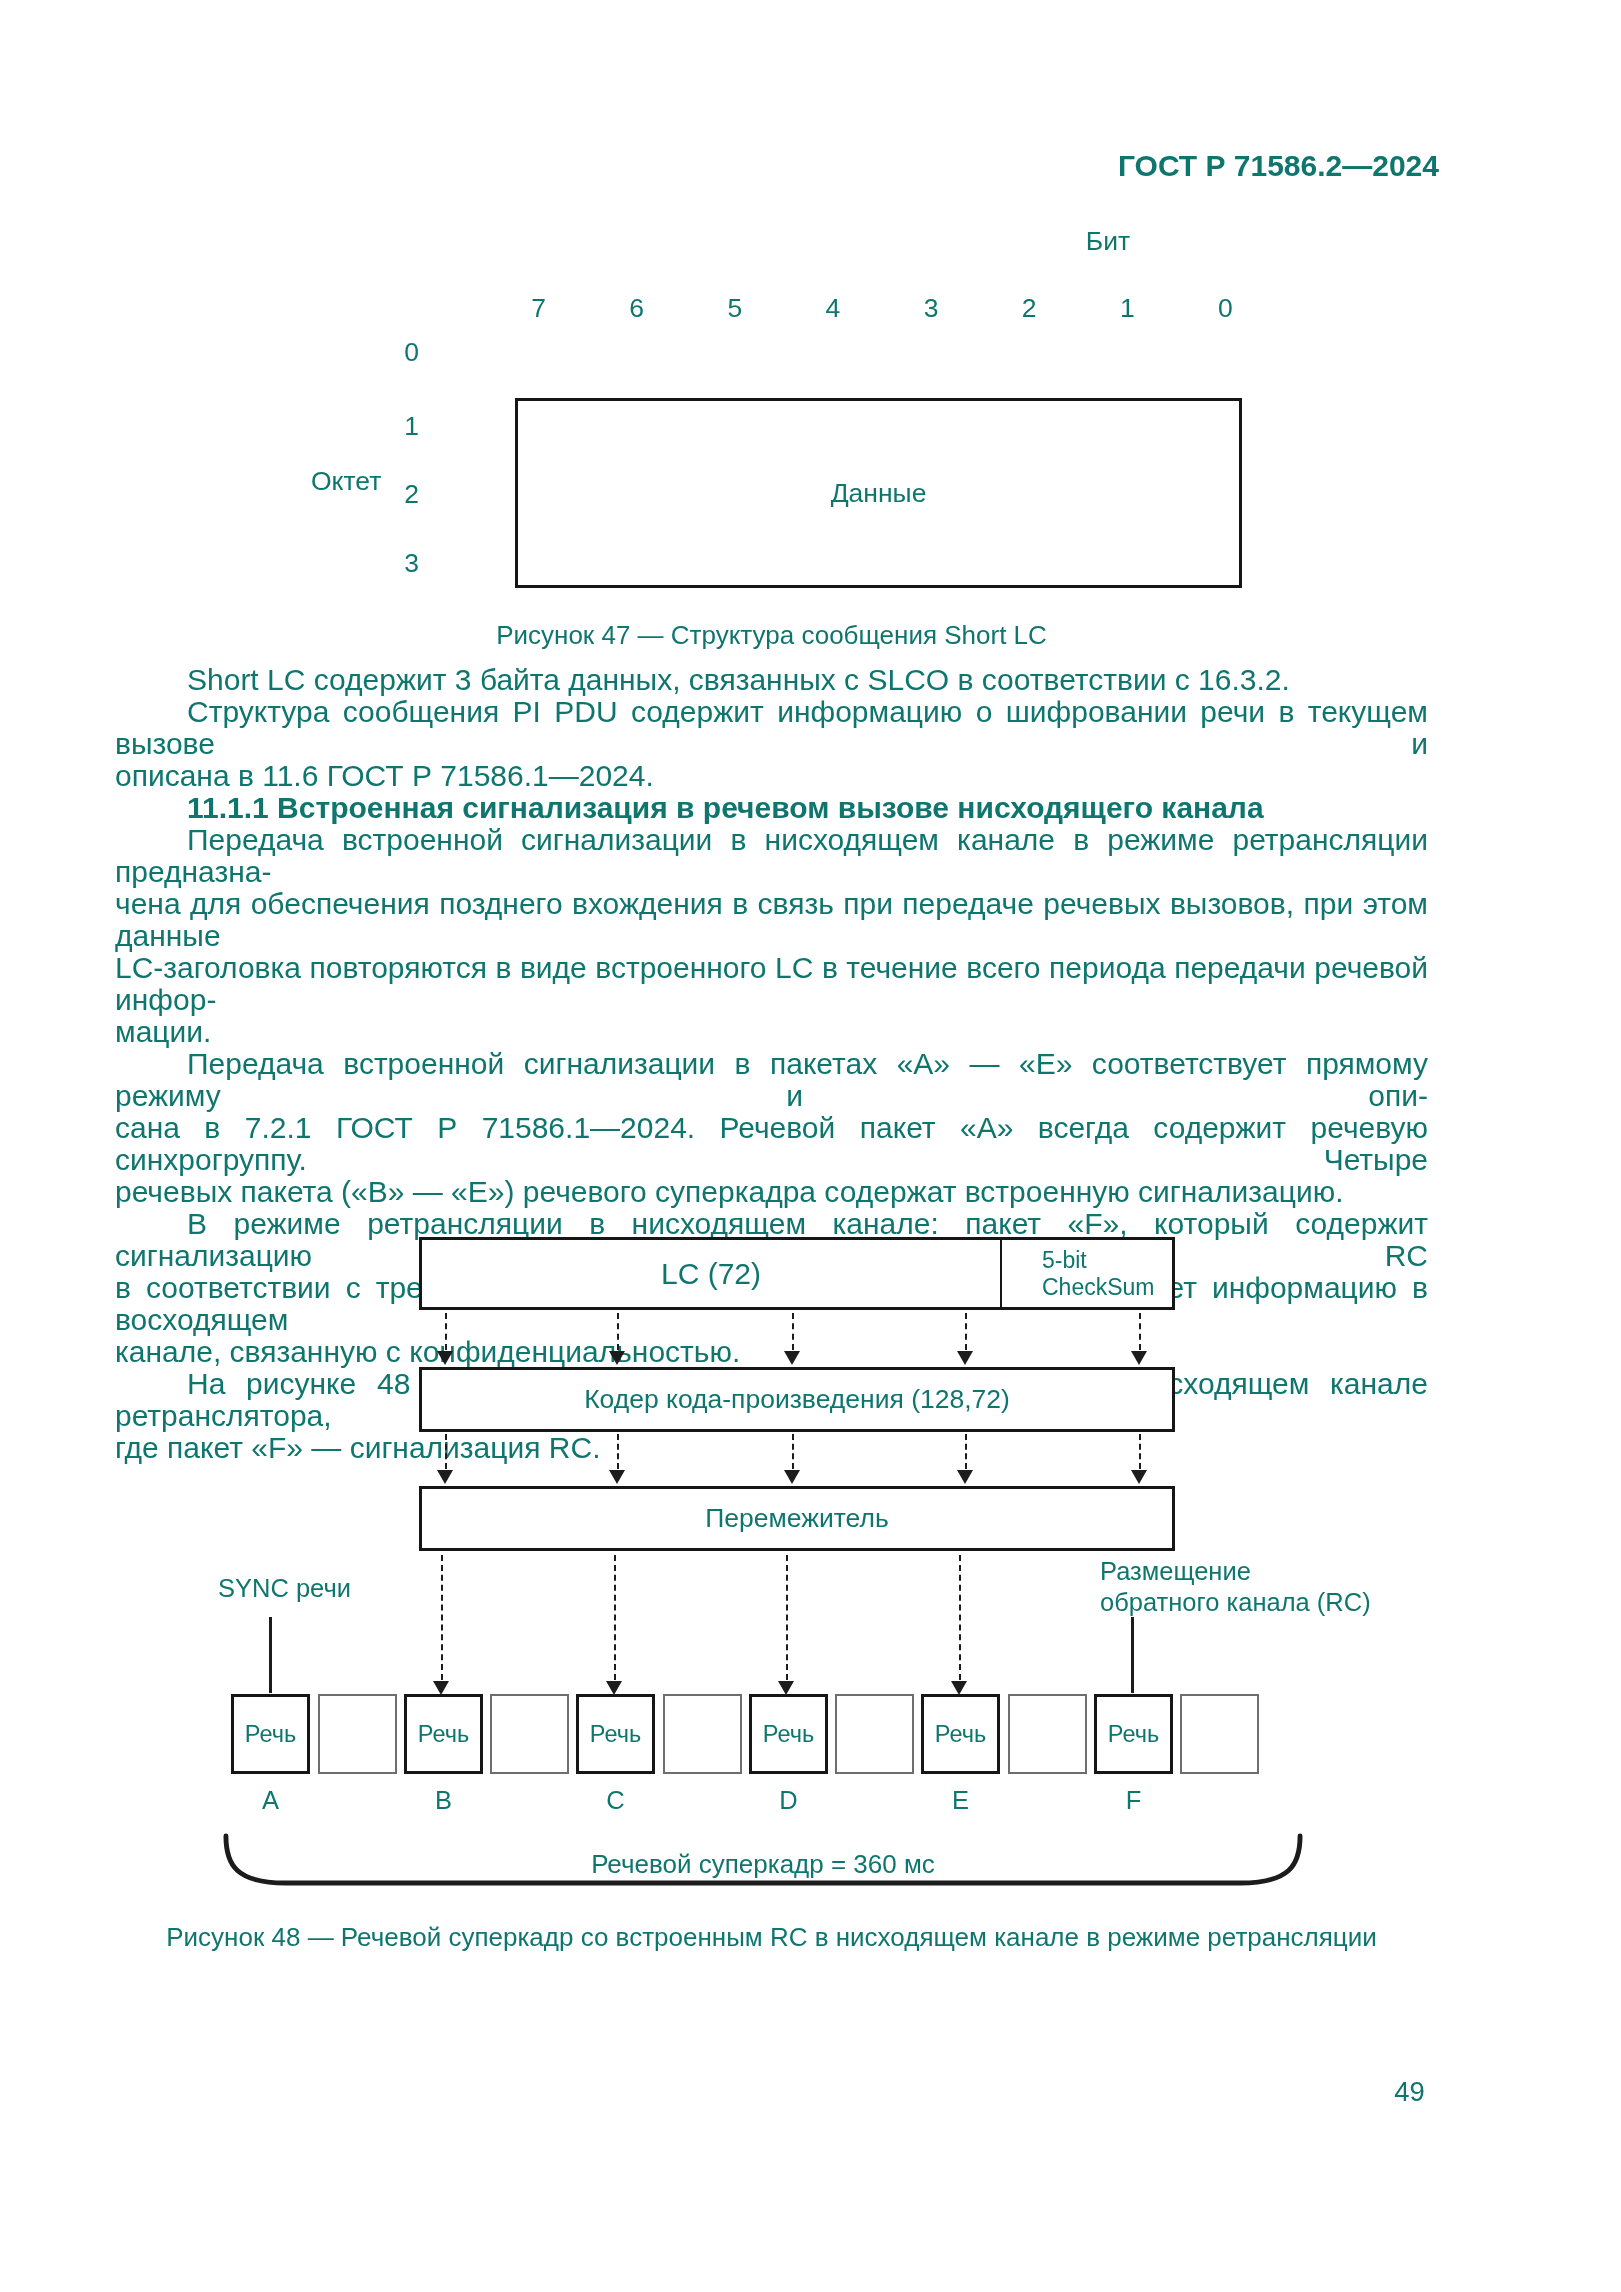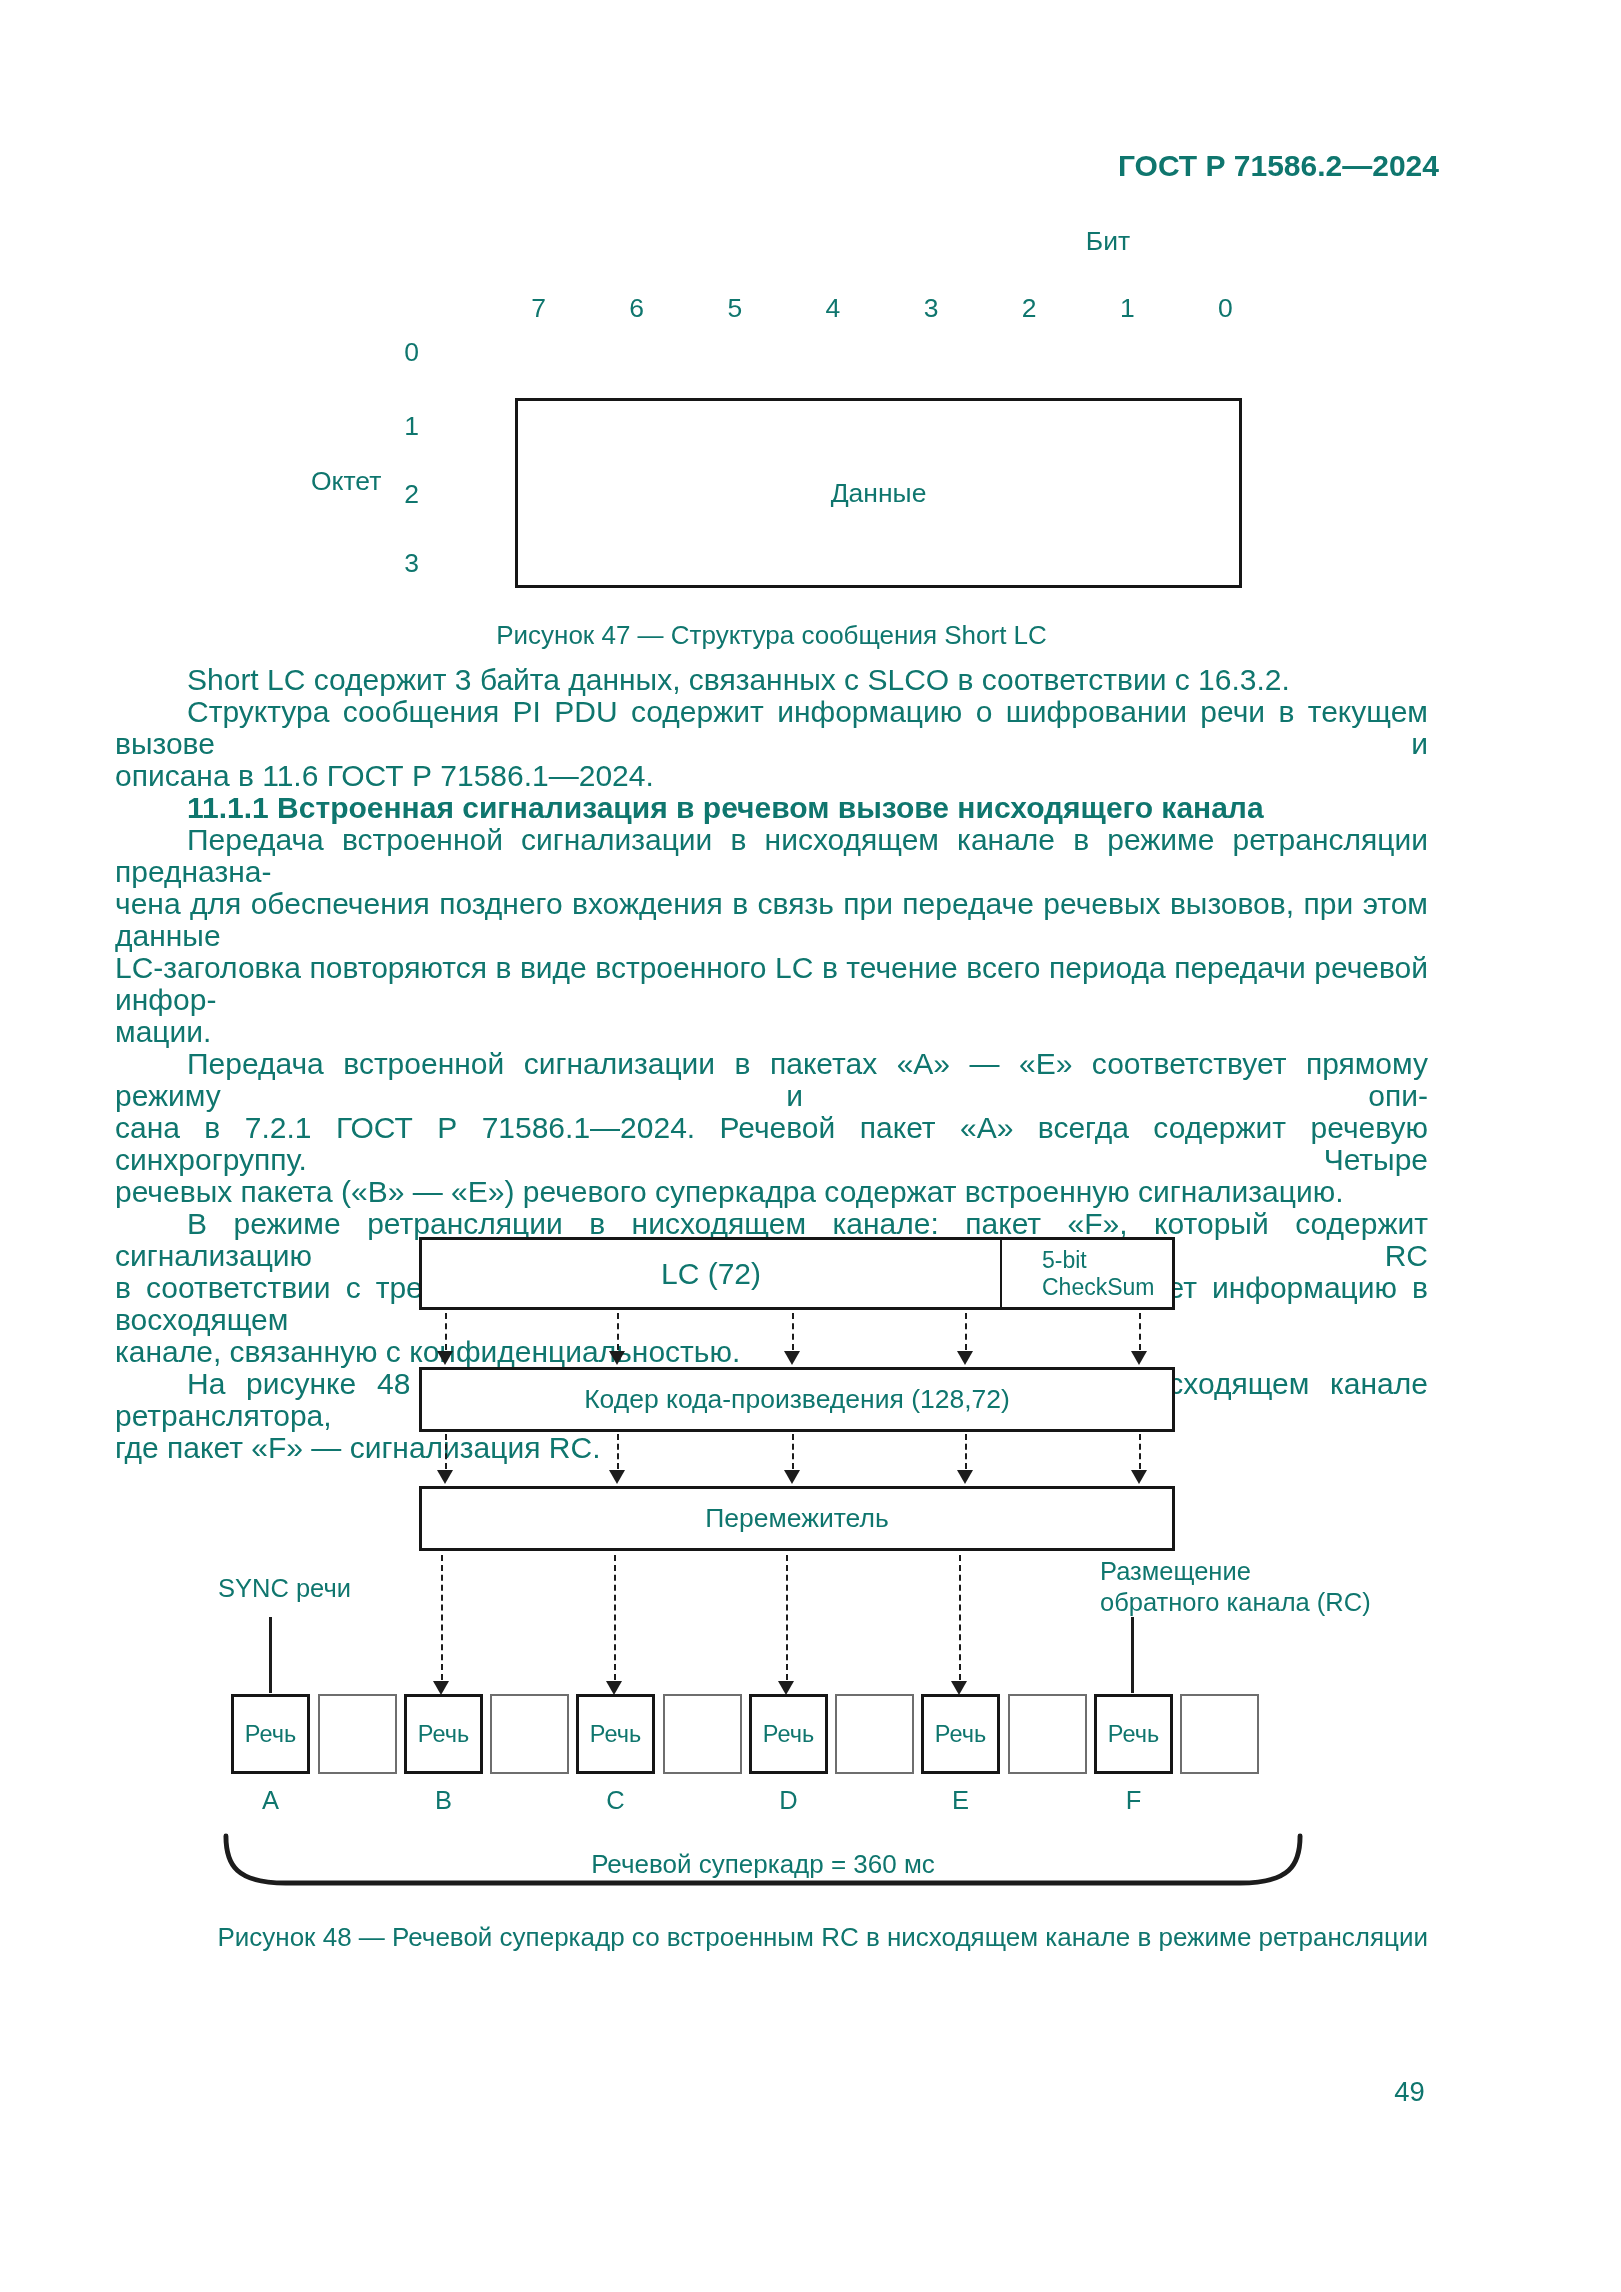--- a/index.html
+++ b/index.html
@@ -179,18 +179,18 @@
   <div class="pletter" style="left:591px;">C</div>
   <div class="pletter" style="left:764px;">D</div>
   <div class="pletter" style="left:936px;">E</div>
   <div class="pletter" style="left:1109px;">F</div>
 
   <svg class="brace" width="1080" height="57" viewBox="0 0 1102 58">
     <path d="M 3,3 C 3,33 14,51 64,51 L 1038,51 C 1088,51 1099,33 1099,3" fill="none" stroke="#1c1c1c" stroke-width="5" stroke-linecap="round"></path>
   </svg>
   <div class="brace-label">Речевой суперкадр = 360 мс</div>
 
-  <div class="caption" style="top:1922px;text-align:right;">Рисунок 48 — Речевой суперкадр со встроенным RC в нисходящем канале в режиме ретрансляции</div>
+  <div class="caption" style="top:1922px;">Рисунок 48 — Речевой суперкадр со встроенным RC в нисходящем канале в режиме ретрансляции</div>
 
   <div class="pagenum">49</div>
 
 </div>
 
 
 </body></html>

